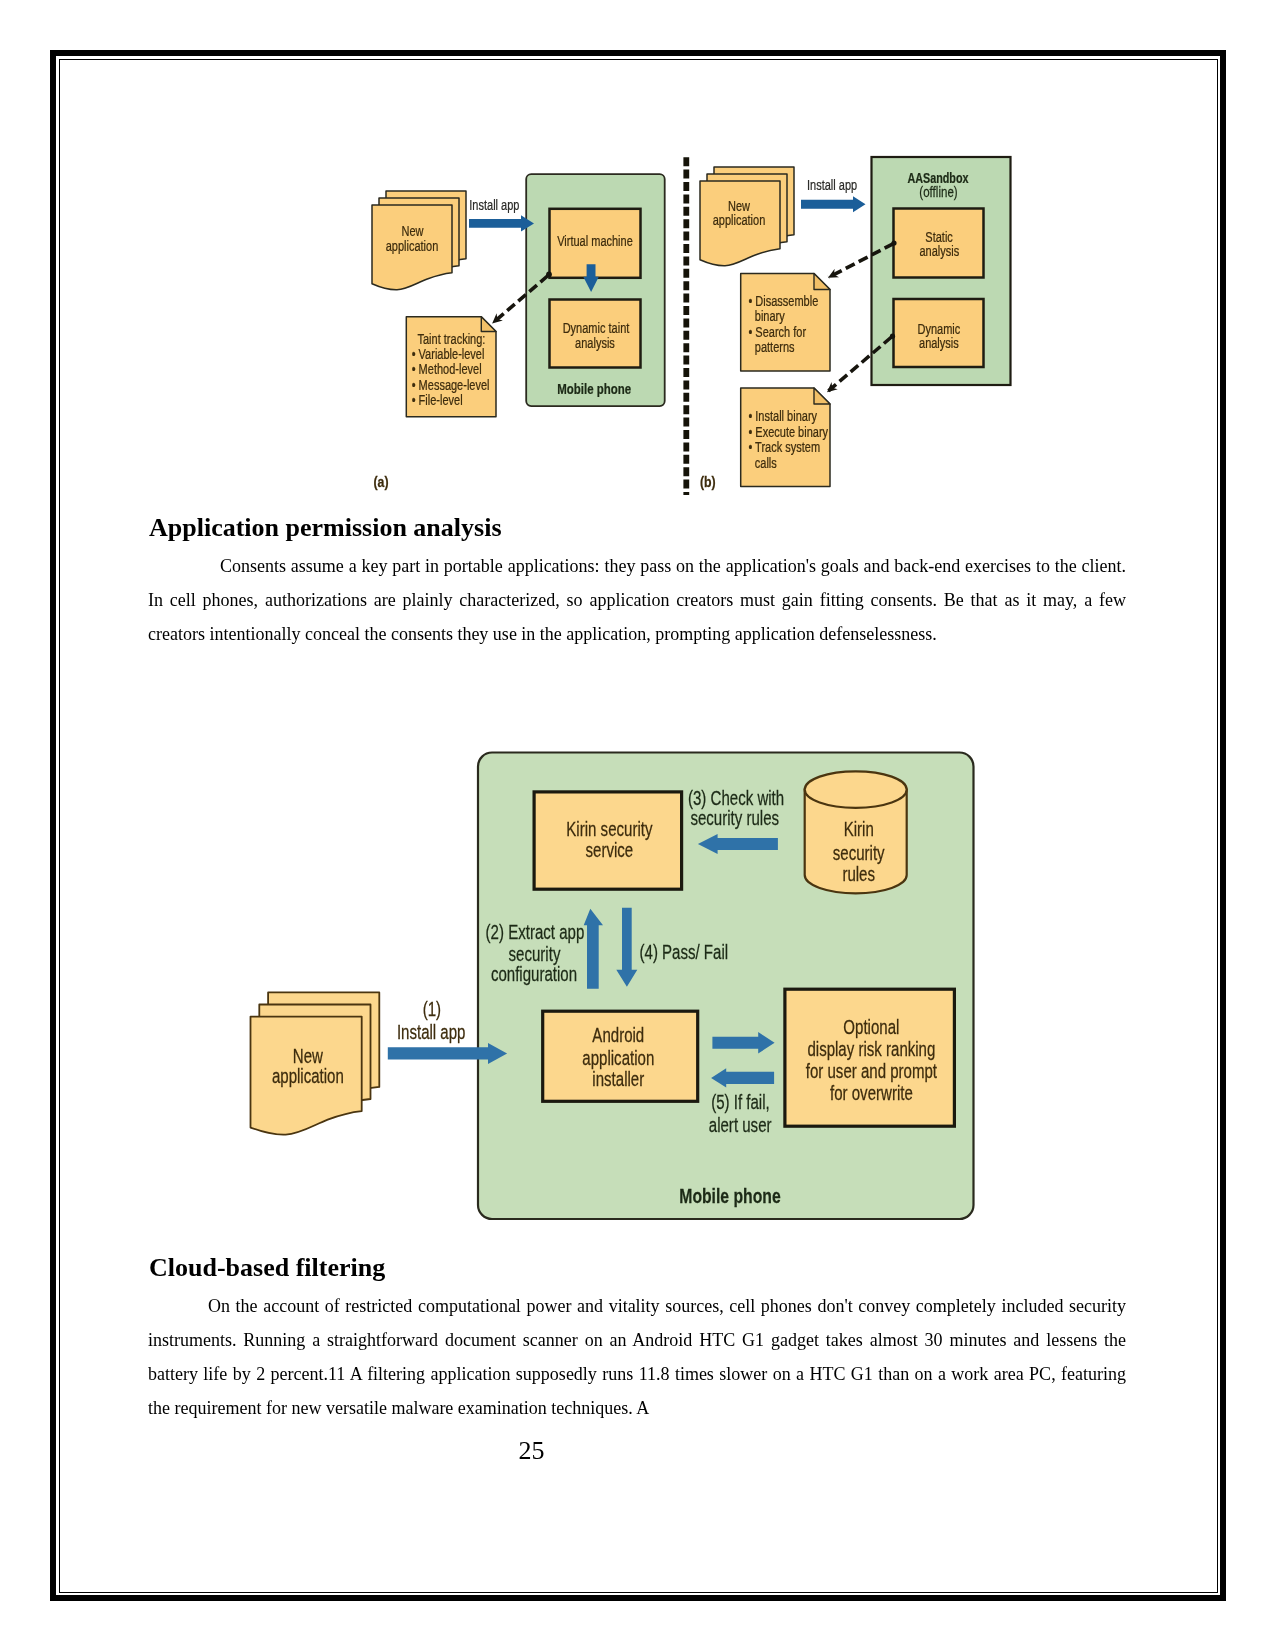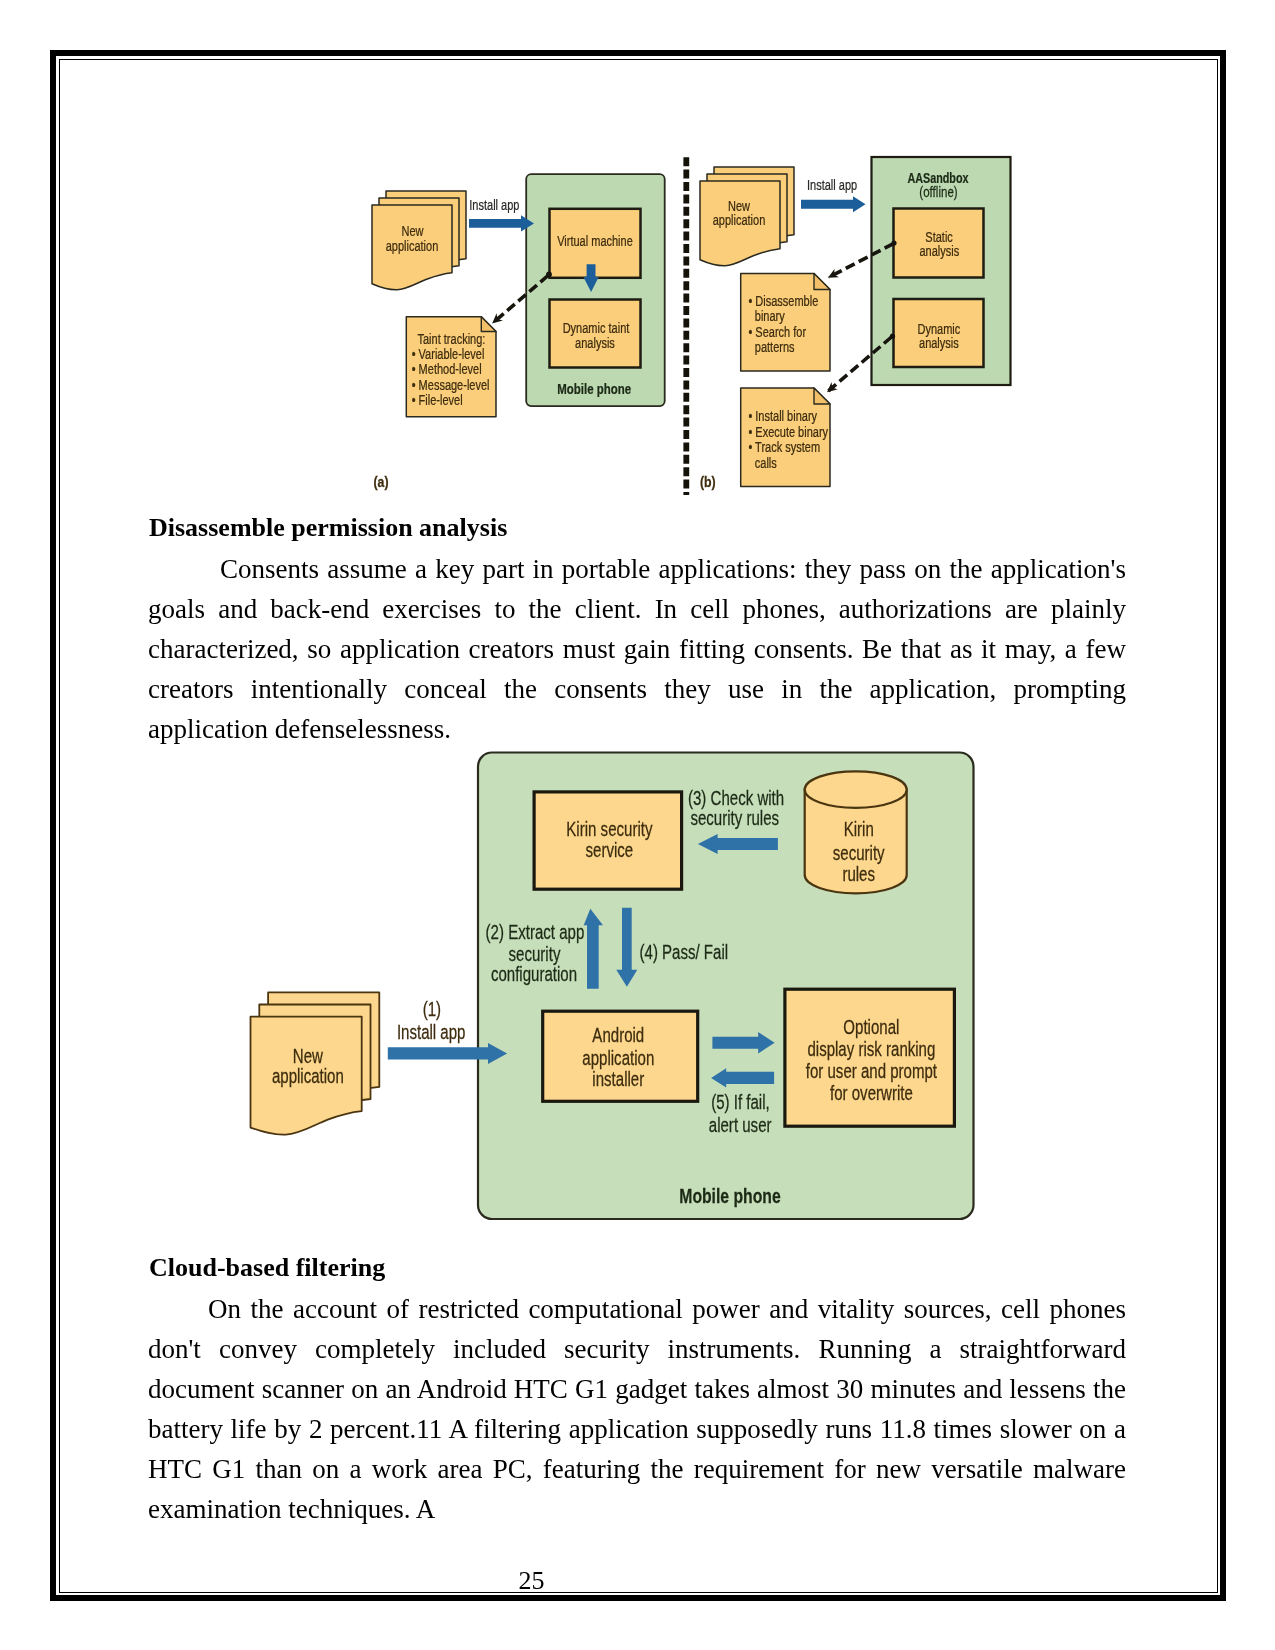--- a/index.html
+++ b/index.html
@@ -3,21 +3,21 @@
 <meta charset="utf-8">
 <style>
   html,body{margin:0;padding:0;background:#ffffff;}
   body{width:1275px;height:1650px;position:relative;overflow:hidden;
        font-family:"Liberation Serif", serif;}
   .page-frame{position:absolute;left:50px;top:50px;width:1176px;height:1551px;
               border:6px solid #000;box-sizing:border-box;}
   .page-frame-inner{position:absolute;left:2.5px;top:2.5px;right:2.5px;bottom:2.5px;
               border:1.2px solid #000;box-sizing:border-box;}
   .content{position:absolute;left:0;top:0;width:1275px;height:1650px;}
-  .para{position:absolute;font-size:27px;line-height:40px;text-align:justify;
+  .para{position:absolute;font-size:18px;line-height:34px;text-align:justify;
         color:#000;}
   .heading{position:absolute;font-weight:bold;font-size:26px;color:#000;}
   .pagenum{position:absolute;font-size:26px;color:#000;text-align:center;}
   svg{display:block;}
   .figsvg{position:absolute;overflow:visible;filter:blur(0.35px);}
   .doc{fill:#fbce7c;stroke:#2b2a1f;stroke-width:1.5;stroke-linejoin:round;}
   .fold{fill:#f2c068;stroke:#2b2a1f;stroke-width:1.4;stroke-linejoin:round;}
   .ybox{fill:#fbce7c;stroke:#1e1c12;stroke-width:2.5;}
   .greenbox{fill:#bcd9b2;stroke:#2b2a1f;stroke-width:1.8;}
   .f2 .greenbox{fill:#c6deb9;stroke:#2a2a1e;stroke-width:2.2;}
@@ -126,21 +126,21 @@
     <text class="fl" x="748.4" y="305.6" transform="translate(213.294,0) scale(0.715,1)">• Disassemble</text>
     <text class="fl" x="754.8" y="321.2" transform="translate(215.11800000000002,0) scale(0.715,1)">binary</text>
     <text class="fl" x="748.4" y="336.8" transform="translate(213.294,0) scale(0.715,1)">• Search for</text>
     <text class="fl" x="754.8" y="352.4" transform="translate(215.11800000000002,0) scale(0.715,1)">patterns</text>
     <text class="fl" x="748.4" y="421.4" transform="translate(213.294,0) scale(0.715,1)">• Install binary</text>
     <text class="fl" x="748.4" y="436.8" transform="translate(213.294,0) scale(0.715,1)">• Execute binary</text>
     <text class="fl" x="748.4" y="452.2" transform="translate(213.294,0) scale(0.715,1)">• Track system</text>
     <text class="fl" x="754.8" y="467.6" transform="translate(215.11800000000002,0) scale(0.715,1)">calls</text>
     <text class="fcb2" x="700" y="487" transform="translate(139.99999999999997,0) scale(0.8,1)">(b)</text>
   </svg>
-  <div class="heading" style="left:149px;top:513px;">Disassemble permission analysis</div>
+  <div class="heading" style="left:149px;top:513px;">Application permission analysis</div>
   <div class="para" style="left:148px;top:549px;width:978px;text-indent:72px;">Consents assume a key part in portable applications: they pass on the application's goals and back-end exercises to the client. In cell phones, authorizations are plainly characterized, so application creators must gain fitting consents. Be that as it may, a few creators intentionally conceal the consents they use in the application, prompting application defenselessness.</div>
   <svg id="fig2" class="figsvg f2" width="740" height="500" viewBox="240 740 740 500" style="left:240px;top:740px;">
 
     <rect class="greenbox" x="478" y="752.5" width="495.5" height="466.5" rx="14" ry="14"></rect>
 
     <rect class="ybox2" x="534.1" y="791.9" width="147.5" height="97.3"></rect>
 
     <rect class="ybox2" x="542.7" y="1011.2" width="155" height="90.1"></rect>
 
     <rect class="ybox2" x="784.9" y="989.2" width="169.5" height="137"></rect>
@@ -189,14 +189,14 @@
     <text class="fc" x="871.4" y="1034.4" transform="translate(191.70799999999997,0) scale(0.78,1)">Optional</text>
     <text class="fc" x="871.4" y="1056.4" transform="translate(191.70799999999997,0) scale(0.78,1)">display risk ranking</text>
     <text class="fc" x="871.4" y="1078.4" transform="translate(191.70799999999997,0) scale(0.78,1)">for user and prompt</text>
     <text class="fc" x="871.4" y="1100.4" transform="translate(191.70799999999997,0) scale(0.78,1)">for overwrite</text>
     <text class="fl ongreen" x="711.2" y="1109.5" transform="translate(156.464,0) scale(0.78,1)">(5) If fail,</text>
     <text class="fl ongreen" x="708.8" y="1131.9" transform="translate(155.93599999999998,0) scale(0.78,1)">alert user</text>
     <text class="fcb ongreen" x="730" y="1203.2" style="font-size:21px" transform="translate(182.5,0) scale(0.75,1)">Mobile phone</text>
   </svg>
   <div class="heading" style="left:149px;top:1253px;">Cloud-based filtering</div>
   <div class="para" style="left:148px;top:1289px;width:978px;text-indent:60px;">On the account of restricted computational power and vitality sources, cell phones don't convey completely included security instruments. Running a straightforward document scanner on an Android HTC G1 gadget takes almost 30 minutes and lessens the battery life by 2 percent.11 A filtering application supposedly runs 11.8 times slower on a HTC G1 than on a work area PC, featuring the requirement for new versatile malware examination techniques. A</div>
-  <div class="pagenum" style="left:0px;top:1566px;width:1063px;">25</div>
+  <div class="pagenum" style="left:0px;top:1436px;width:1063px;">25</div>
 </div>
 
 </body></html>

